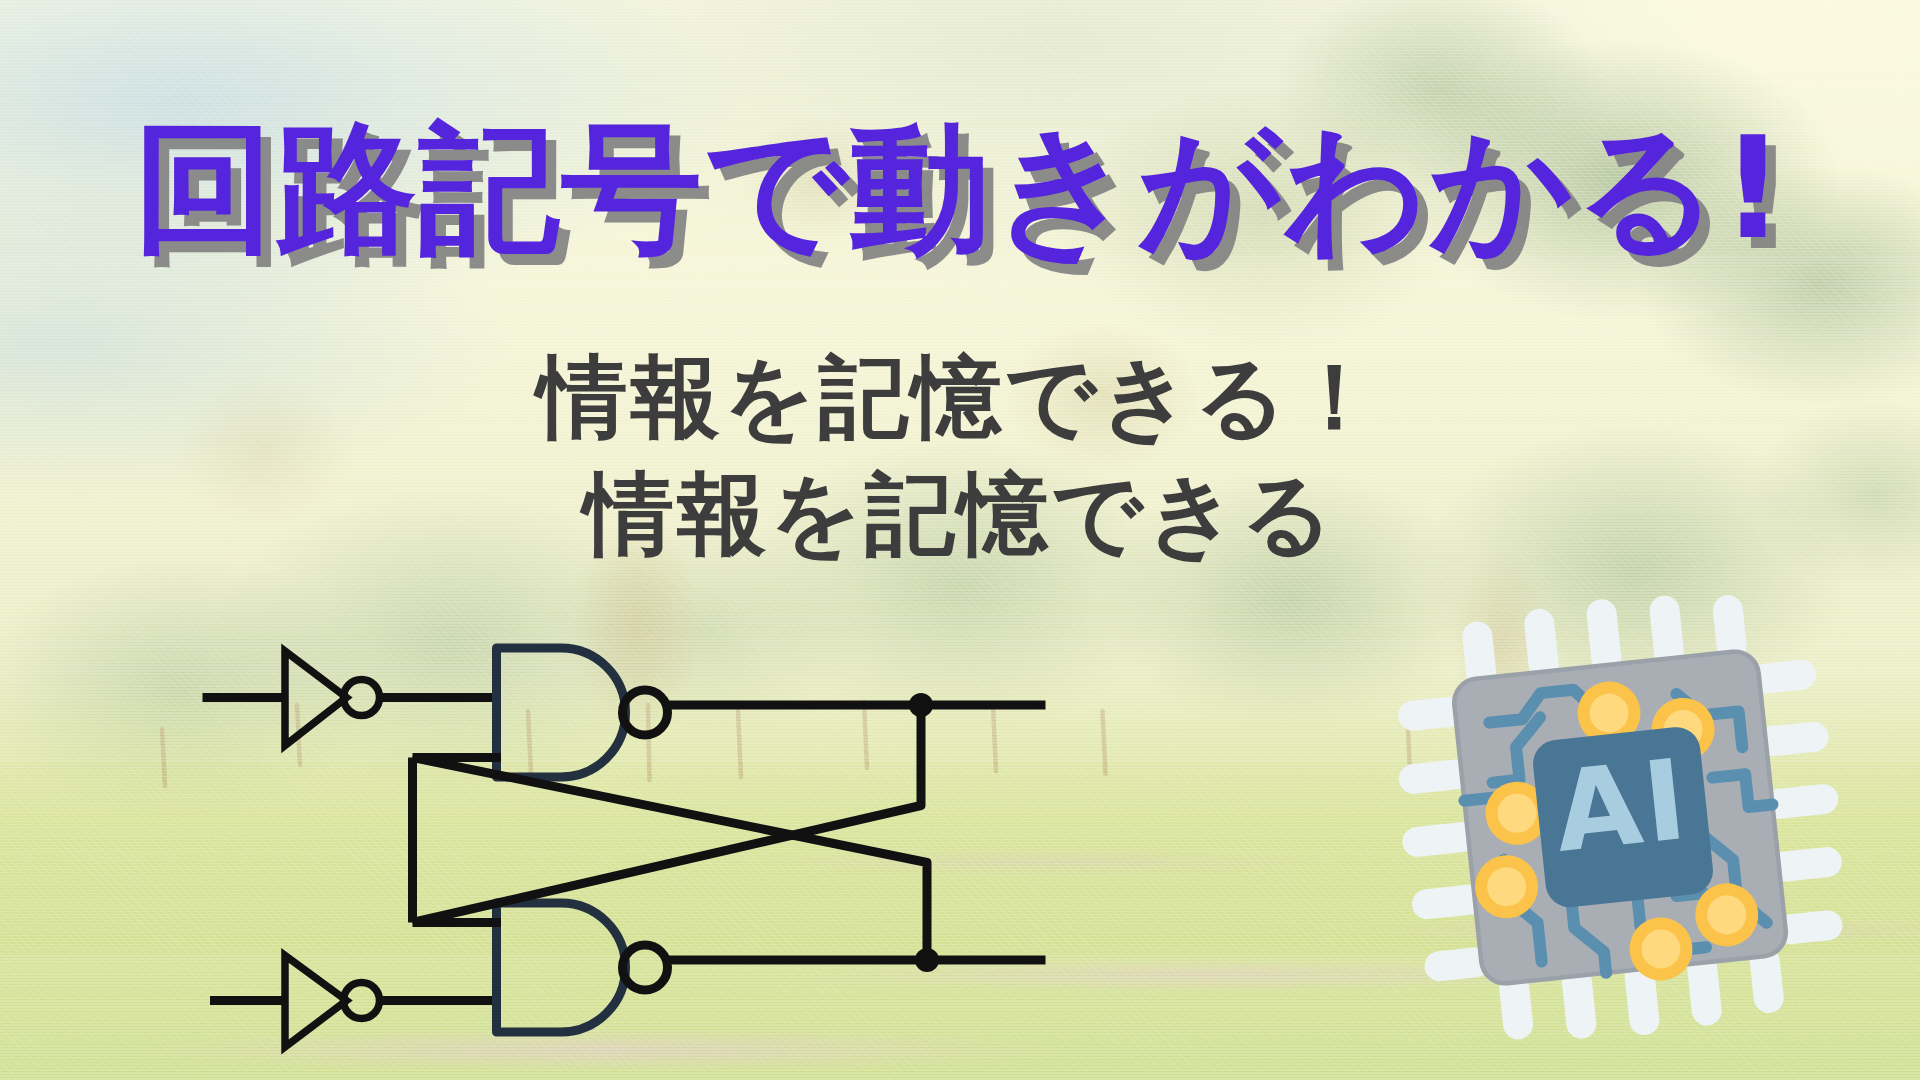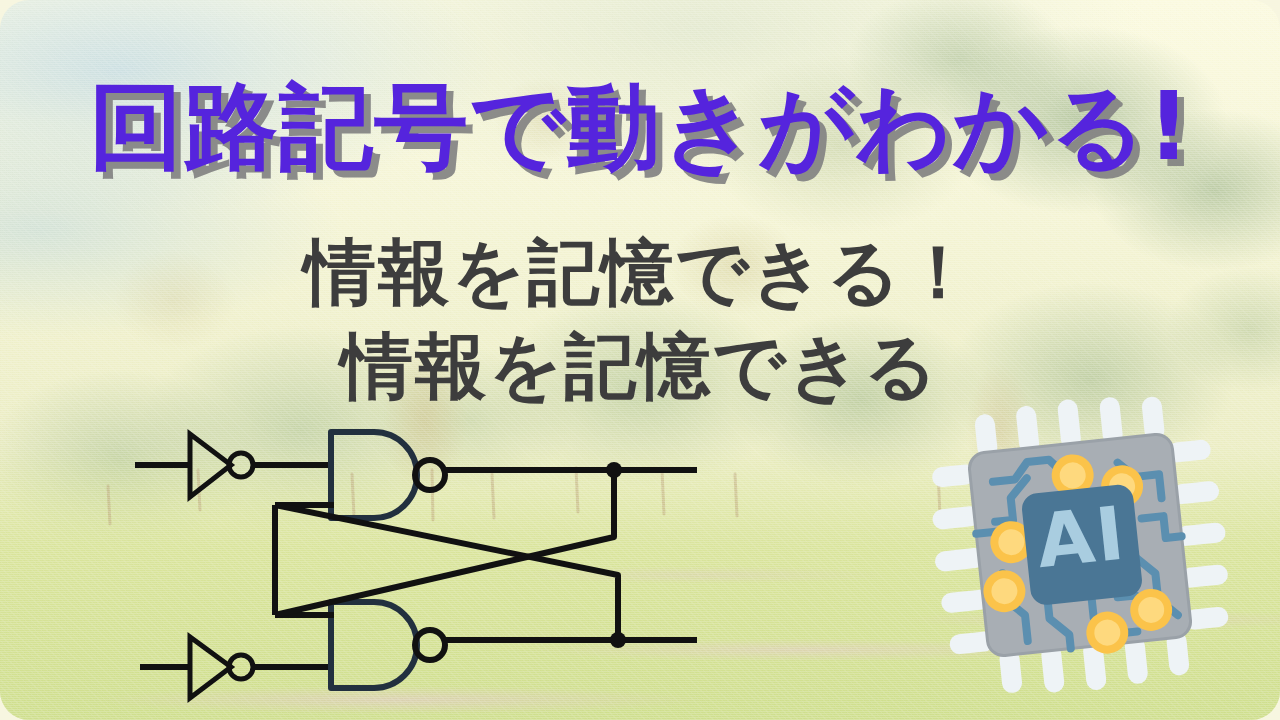--- a/index.html
+++ b/index.html
@@ -3,21 +3,21 @@
 <meta charset="utf-8">
 <style>
   * { margin:0; padding:0; box-sizing:border-box; }
   html, body { width:1280px; height:720px; overflow:hidden; }
   body {
     font-family: "Liberation Sans", sans-serif;
     background:#f7f6e0;
     position:relative;
   }
 
-  #stage { position:absolute; inset:0; width:1280px; height:720px; overflow:hidden;border-radius:29px; }
+  #stage { position:absolute; inset:0; width:1280px; height:720px; overflow:hidden; }
 
   
   .bg-layer { position:absolute; inset:0; }
 
   #bg-sky {
     background:
       radial-gradient(ellipse 520px 200px at 120px 70px, rgba(186,214,232,.72), rgba(186,214,232,0) 72%),
       radial-gradient(ellipse 420px 150px at 40px 230px, rgba(176,208,228,.55), rgba(176,208,228,0) 72%),
       radial-gradient(ellipse 600px 220px at 700px 30px, rgba(210,221,198,.55), rgba(210,221,198,0) 74%),
       linear-gradient(180deg, #fbfadf 0%, #f8f7dd 30%, #f2f2d4 55%, #eaeec4 100%);
@@ -86,21 +86,21 @@
     color:#5524dd;
     text-shadow:7px 7px 0 rgba(130,130,130,.92);
     white-space:nowrap;
   }
 
   #subtitle {
     position:absolute; top:226px; left:0; width:1280px;
     text-align:center;
     font-family:"DejaVu Sans", sans-serif;
     font-weight:bold;
-    font-size:72px;
+    font-size:60px;
     line-height:1.30;
     letter-spacing:2px;
     color:#3d3d3d;
   }
   #subtitle .ln { display:block; }
 
   
   #circuit { position:absolute; left:0; top:0; width:1280px; height:720px; }
 
   

